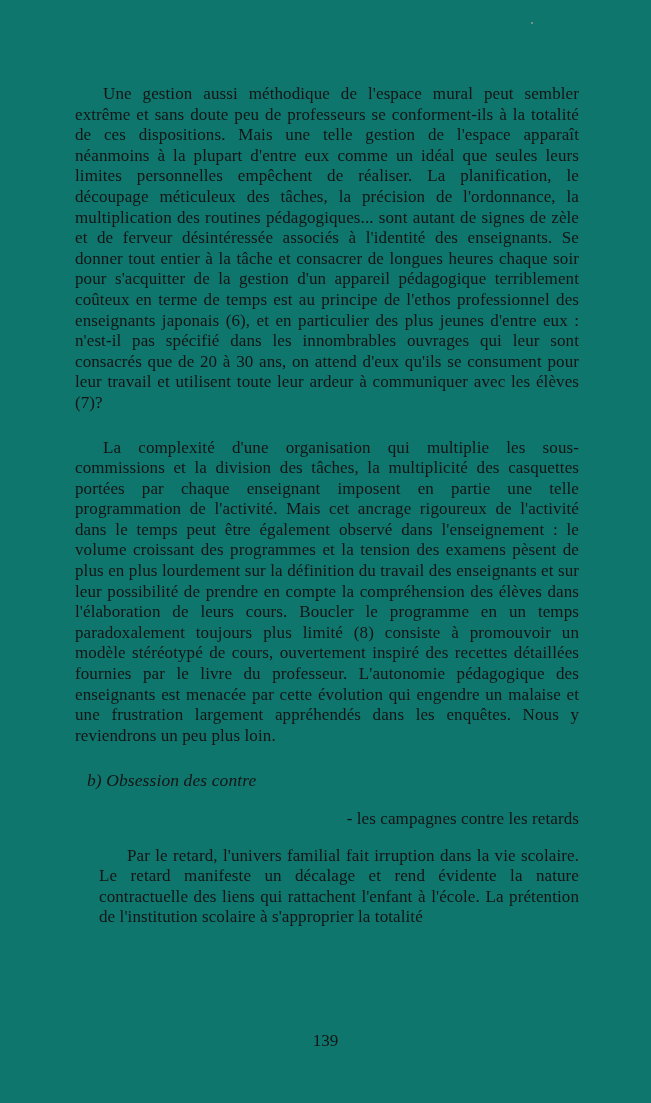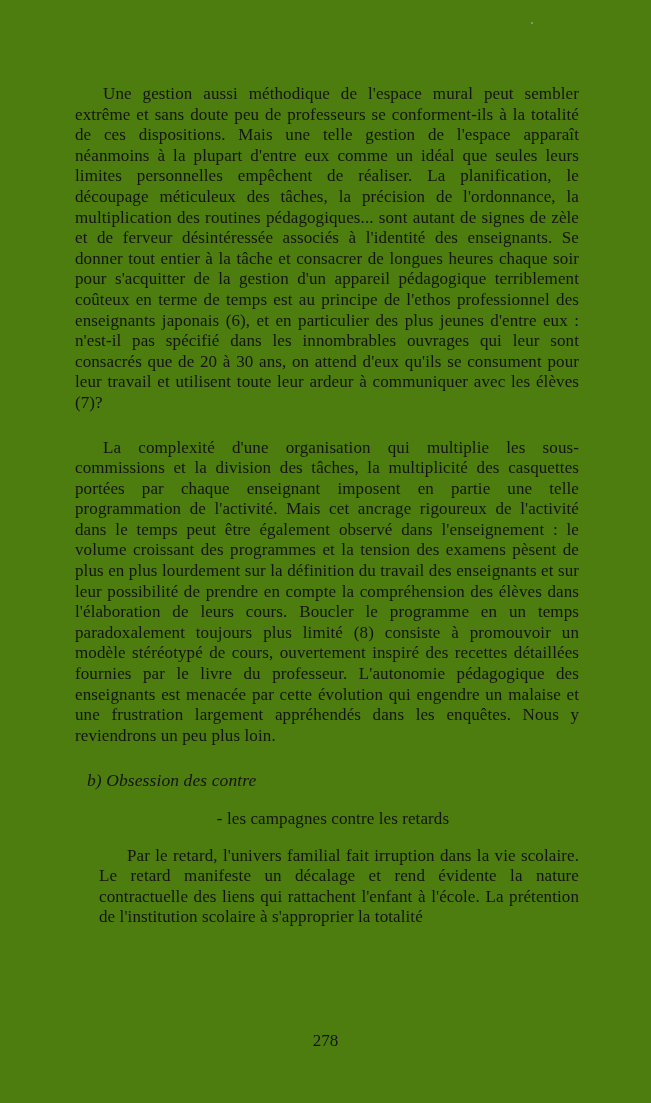--- a/index.html
+++ b/index.html
@@ -5,21 +5,21 @@
   html, body {
     margin: 0;
     padding: 0;
     background: #e8e8e8;
   }
   .scan-page {
     position: relative;
     width: 651px;
     height: 1103px;
     margin: 0 auto;
-    background: #4d7c0f;
+    background: #0f766e;
     color: #141414;
     font-family: "Liberation Serif", "DejaVu Serif", serif;
     box-sizing: border-box;
     overflow: hidden;
   }
   .text-block {
     position: absolute;
     top: 84px;
     left: 75px;
     width: 504px;
@@ -38,21 +38,21 @@
   .section-heading {
     margin: 24px 0 0 12px;
     font-size: 17.5px;
     font-weight: normal;
     font-style: italic;
     text-align: left;
     text-indent: 0;
   }
   .subsection-label {
     margin: 18px 0 0 12px;
-    text-align: center;
+    text-align: right;
     text-indent: 0;
   }
   .para.after-sub {
     margin-top: 16px;
     margin-left: 24px;
   }
   .page-number {
     position: absolute;
     left: 0;
     right: 0;
@@ -82,14 +82,14 @@
 
     <p class="para">La complexité d'une organisation qui multiplie les sous-commissions et la division des tâches, la multiplicité des casquettes portées par chaque enseignant imposent en partie une telle programmation de l'activité. Mais cet ancrage rigoureux de l'activité dans le temps peut être également observé dans l'enseignement : le volume croissant des programmes et la tension des examens pèsent de plus en plus lourdement sur la définition du travail des enseignants et sur leur possibilité de prendre en compte la compréhension des élèves dans l'élaboration de leurs cours. Boucler le programme en un temps paradoxalement toujours plus limité (8) consiste à promouvoir un modèle stéréotypé de cours, ouvertement inspiré des recettes détaillées fournies par le livre du professeur. L'autonomie pédagogique des enseignants est menacée par cette évolution qui engendre un malaise et une frustration largement appréhendés dans les enquêtes. Nous y reviendrons un peu plus loin.</p>
 
     <h2 class="section-heading">b) Obsession des contre</h2>
 
     <p class="subsection-label">- les campagnes contre les retards</p>
 
     <p class="para after-sub">Par le retard, l'univers familial fait irruption dans la vie scolaire. Le retard manifeste un décalage et rend évidente la nature contractuelle des liens qui rattachent l'enfant à l'école. La prétention de l'institution scolaire à  s'approprier la totalité</p>
   </div>
 
-  <div class="page-number">278</div>
+  <div class="page-number">139</div>
 </div>
 
 </body></html>

